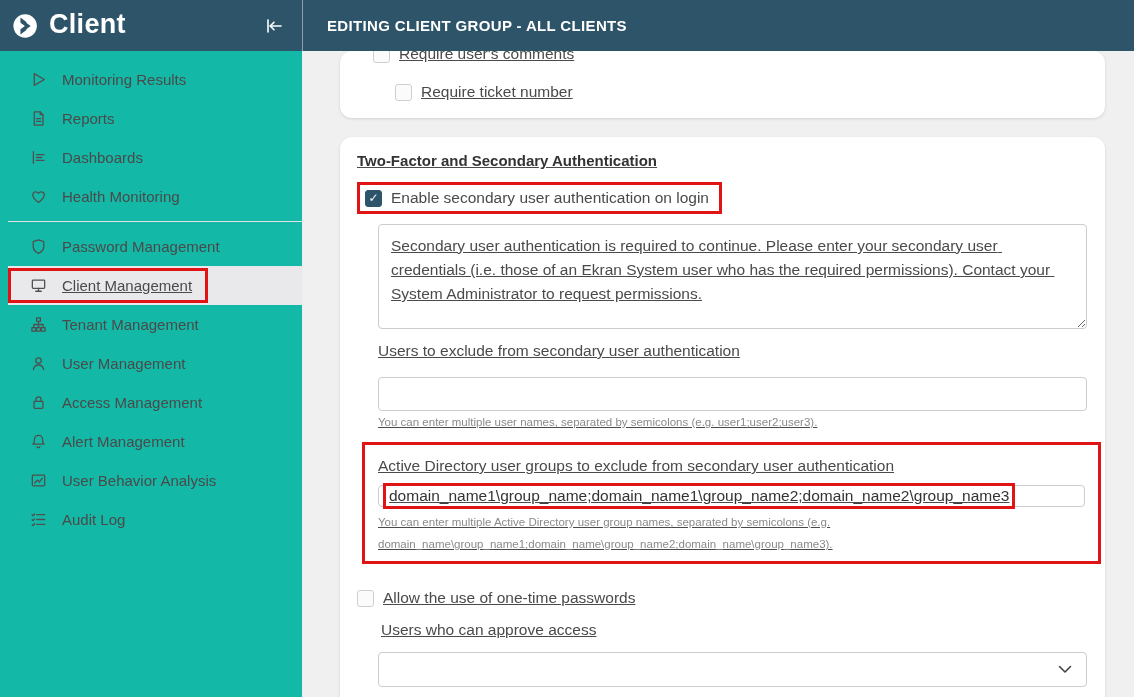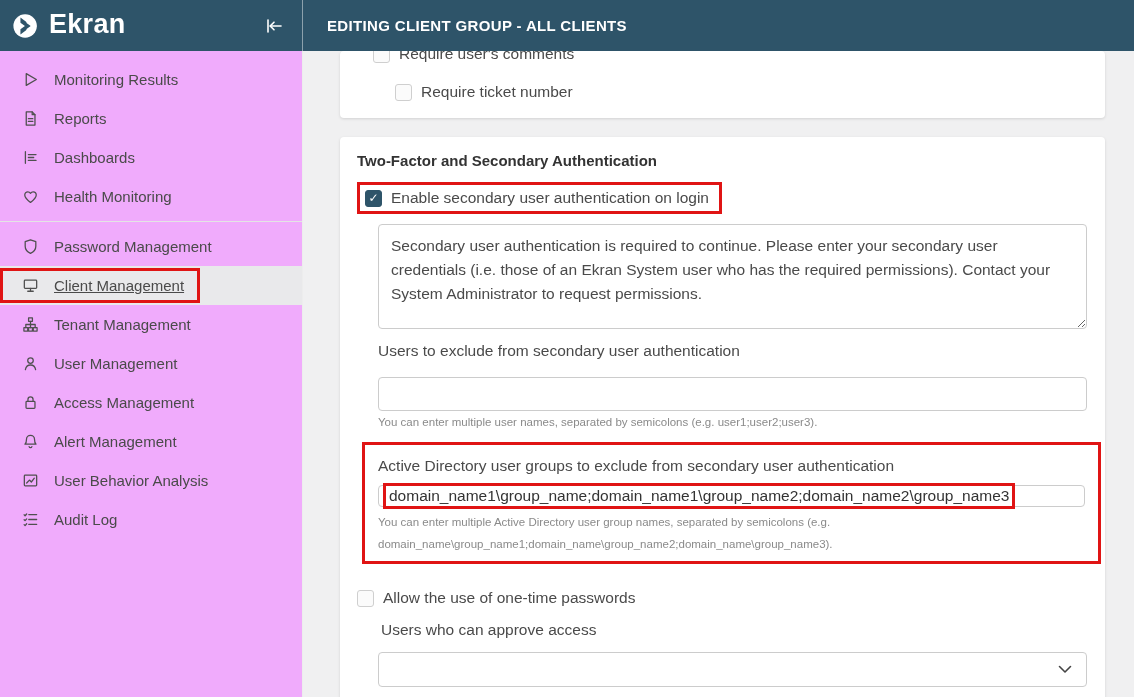--- a/index.html
+++ b/index.html
@@ -22,34 +22,34 @@
   header{height:51px;flex-shrink:0;display:flex;background:var(--brand);position:relative;z-index:5;}
   .h-left{width:303px;flex-shrink:0;display:flex;align-items:center;justify-content:space-between;
     padding:0 16px 0 12px;border-right:1px solid rgba(255,255,255,.45);}
   .logo{display:flex;align-items:center;gap:7px;}
   .logo-text{color:#fff;font-size:27px;font-weight:700;letter-spacing:.3px;line-height:1;padding-bottom:3px;}
   .collapse-btn{background:none;border:none;padding:2px;cursor:pointer;display:flex;align-items:center;}
   .h-title{display:flex;align-items:center;padding-left:24px;color:#fff;font-size:15px;font-weight:700;letter-spacing:.35px;}
 
   
   .body-row{display:flex;flex:1;overflow:hidden;}
-  aside{width:303px;flex-shrink:0;background:#f0abfc;border-right:1px solid #ededed;padding-top:9px;}
+  aside{width:303px;flex-shrink:0;background:#14b8a6;border-right:1px solid #ededed;padding-top:9px;padding-left:8px;}
   main{flex:1;overflow:hidden;padding:0 29px 0 37px;}
 
   
   .nav-item{height:39px;display:flex;align-items:center;gap:15px;padding-left:21px;
     font-size:15px;color:var(--text);cursor:pointer;position:relative;}
   .nav-item .ico{width:18px;height:18px;flex-shrink:0;display:flex;align-items:center;justify-content:center;}
   .nav-item svg{stroke:#4f4f4f;fill:none;stroke-width:1.2;stroke-linecap:round;stroke-linejoin:round;}
   .nav-item.selected{background:#e9e9eb;text-decoration:underline;}
   .sel-annotation{position:absolute;left:0;top:2px;bottom:2px;width:200px;border:3px solid var(--red);pointer-events:none;}
   .nav-divider{border-top:1px solid #e4e4e4;margin:5px 0;}
 
   
-  .card{background:#fff;border-radius:4px;box-shadow:0 1px 3px rgba(0,0,0,.13);}
+  .card{background:#fff;border-radius:12px;box-shadow:0 1px 3px rgba(0,0,0,.13);text-decoration:underline;}
   .card1{height:67px;overflow:hidden;padding:0 20px 0 33px;}
   .card1-inner{margin-top:-6px;}
   .card2{margin-top:19px;padding:15px 18px 40px 17px;min-height:600px;}
 
   
   .cb-row{display:flex;align-items:center;gap:9px;font-size:15.5px;color:var(--text);}
   .checkbox{width:17px;height:17px;border:1px solid #cfcfcf;border-radius:3px;background:#fbfbfb;flex-shrink:0;cursor:pointer;}
   .checkbox.checked{background:var(--brand);border-color:var(--brand);display:flex;align-items:center;justify-content:center;}
   .checkbox.checked::after{content:"✓";color:#fff;font-size:12px;font-weight:bold;line-height:1;}
   .row2{margin-top:20px;margin-left:22px;}
@@ -87,21 +87,21 @@
   <header>
     <div class="h-left">
       <div class="logo">
         <span style="display:flex;">
           <svg width="30" height="30" viewBox="0 0 32 32">
             <circle cx="14" cy="16" r="12.5" fill="#ffffff"></circle>
             <path d="M9 7 L21 16 L9 25 L9 19.5 L13.8 16 L9 12.5 Z" fill="#2e5469"></path>
             <path d="M15.5 7.5 L26.5 16 L15.5 24.5 L15.5 19.3 L20 16 L15.5 12.7 Z" fill="#ffffff"></path>
           </svg>
         </span>
-        <span class="logo-text">Ekran</span>
+        <span class="logo-text">Client</span>
       </div>
       <button class="collapse-btn">
         <span style="display:flex;">
           <svg width="20" height="18" viewBox="0 0 20 18" style="stroke:#fff;fill:none;stroke-width:1.6;stroke-linecap:round;">
             <path d="M4 3v12"></path>
               <path d="M17 9H6.5"></path>
               <path d="M10 5.2 L6.2 9 L10 12.8"></path>
           </svg>
         </span>
       </button>

